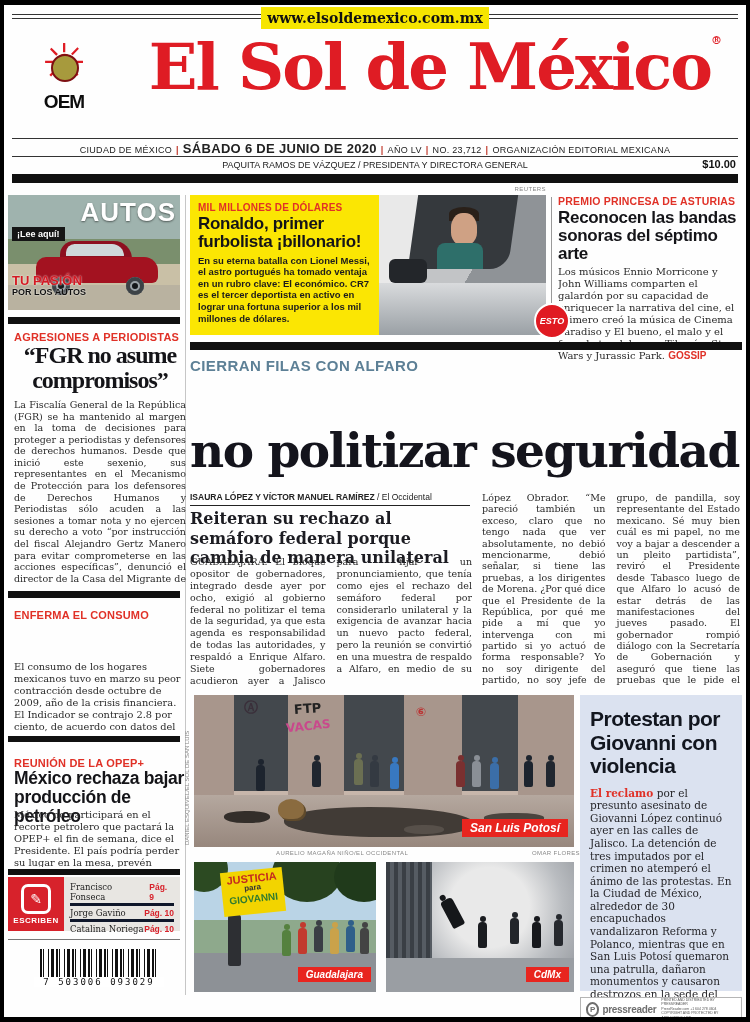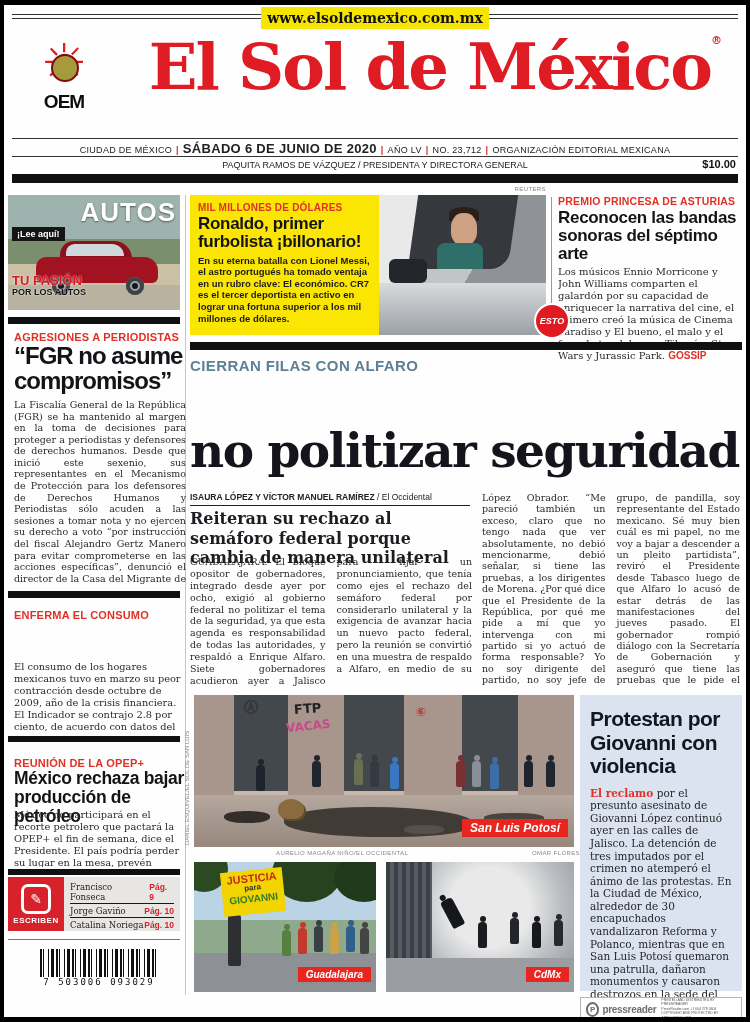--- a/index.html
+++ b/index.html
@@ -26,21 +26,21 @@
   .folio b{font-size:13px;}
   .folio .sep{color:#c0392b;font-weight:bold;padding:0 4px;}
   .dirline{position:absolute;left:8px;right:8px;top:155px;text-align:center;font-size:9px;color:#222;}
   .price{position:absolute;right:10px;top:153px;font-weight:bold;font-size:11px;color:#111;}
   .blackbar{position:absolute;background:#101010;}
   
   .vline{position:absolute;width:1px;background:#c6c6c6;}
   .rule-thin{position:absolute;height:1px;background:#444;}
   
   .kicker{font-weight:bold;font-size:11px;color:#e03127;letter-spacing:.2px;}
-  .hl-serif{font-family:Liberation Sans, sans-serif;font-weight:bold;color:#141418;}
+  .hl-serif{font-family:Liberation Serif, serif;font-weight:bold;color:#141418;text-align:center;}
   .hl-sans{font-weight:bold;color:#141418;letter-spacing:-.3px;}
   .body-serif{font-family:"DejaVu Serif","Liberation Serif",serif;color:#2a2a2a;text-align:justify;}
   .pageref{color:#e03127;font-weight:bold;font-family:"Liberation Sans",sans-serif;}
   .autos{position:absolute;left:4px;top:190px;width:172px;height:115px;overflow:hidden;
          background:linear-gradient(#9fb3ae 0 38%,#7a8f6d 38% 60%,#c9c0a6 60% 78%,#b9b2a0 78% 100%);}
   .autos-title{position:absolute;right:4px;top:2px;font-weight:900;font-size:26px;color:#fff;
          text-shadow:0 1px 2px rgba(0,0,0,.5);letter-spacing:1px;}
   .lee{position:absolute;left:4px;top:32px;background:#151515;color:#fff;font-weight:bold;
        font-size:9px;padding:2px 5px;}
   .carbody{position:absolute;left:28px;top:62px;width:122px;height:26px;background:#a31220;
@@ -56,21 +56,21 @@
   .pasion2{position:absolute;left:4px;top:92px;font-weight:900;font-size:9px;color:#101010;
            text-shadow:0 0 2px #fff;}
   .escriben{position:absolute;left:4px;top:872px;width:172px;height:54px;background:#e8e6e2;
             display:flex;}
   .esc-red{width:56px;background:#d7222b;color:#fff;display:flex;flex-direction:column;
            align-items:center;justify-content:center;}
   .esc-pencil{width:24px;height:24px;border:3px solid #fff;border-radius:7px;display:flex;
            align-items:center;justify-content:center;font-size:14px;color:#fff;}
   .esc-title{font-weight:bold;font-size:8px;margin-top:2px;letter-spacing:.5px;}
   .esc-list{flex:1;padding:3px 6px 0 6px;}
-  .esc-row{display:flex;justify-content:space-between;border-bottom:1px solid #0f172a;
+  .esc-row{display:flex;justify-content:space-between;border-bottom:3px solid #0f172a;
            font-family:"DejaVu Serif",serif;font-size:8.5px;color:#222;padding:2px 0 1px 0;}
   .esc-row .pg{color:#d7222b;font-weight:bold;font-family:"Liberation Sans",sans-serif;}
   .barcode{position:absolute;left:36px;top:944px;width:118px;height:36px;
      background:repeating-linear-gradient(90deg,#111 0 2px,#fff 2px 3px,#111 3px 4px,#fff 4px 8px,
      #111 8px 9px,#fff 9px 11px,#111 11px 14px,#fff 14px 16px);}
   .barnum{position:absolute;left:30px;top:972px;width:130px;text-align:center;background:#fff;
      font-family:"DejaVu Sans Mono",monospace;font-size:9px;color:#111;letter-spacing:2px;}
   
   .ronaldo{position:absolute;left:186px;top:190px;width:189px;height:140px;background:#fbe603;
            padding:7px 8px;box-sizing:border-box;}

